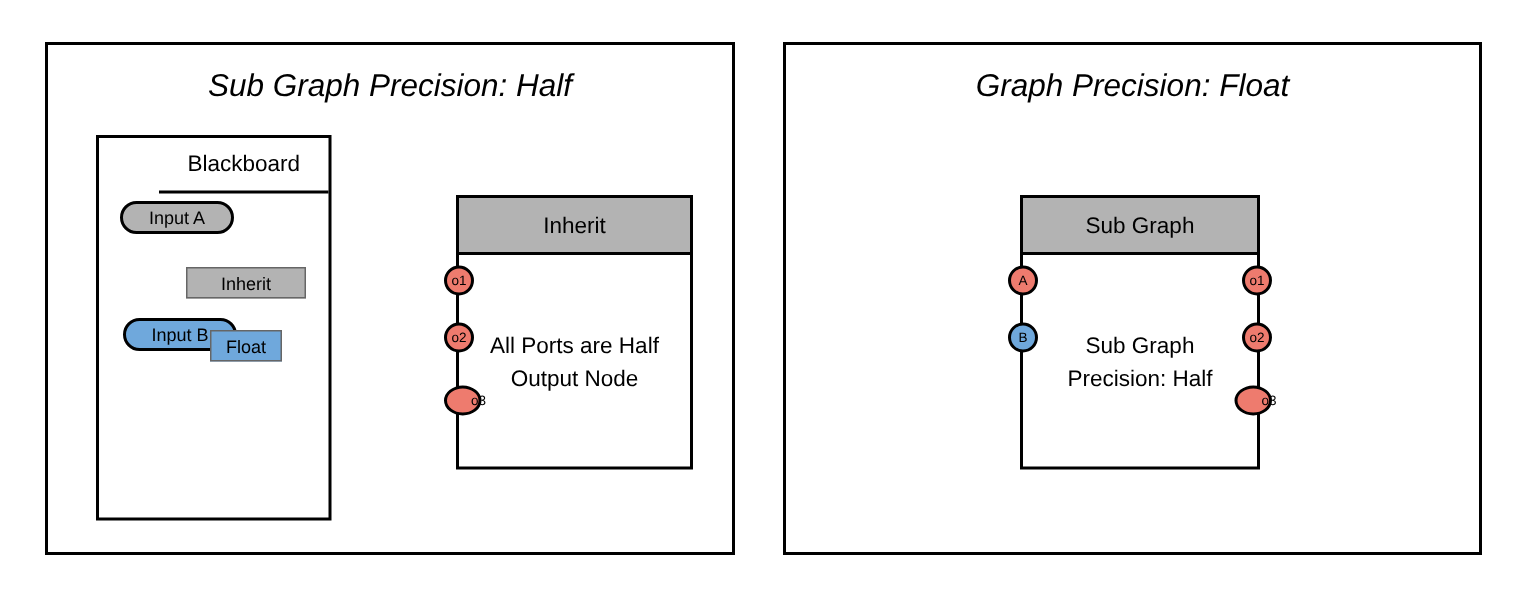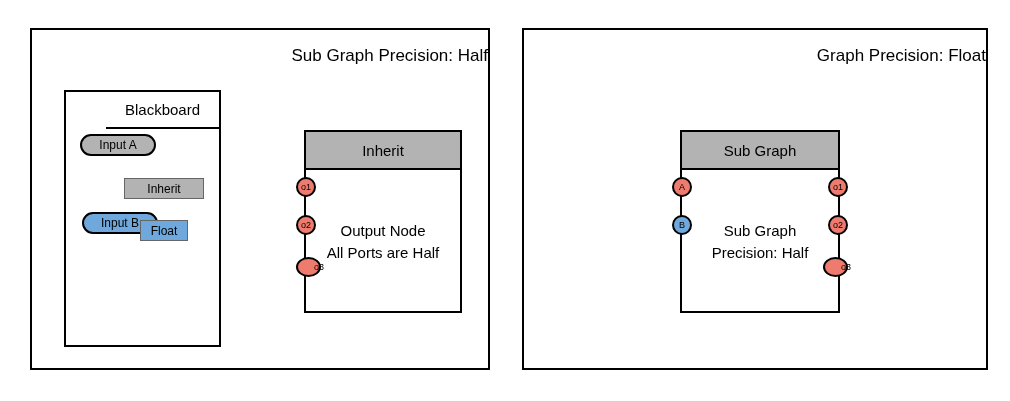--- a/index.html
+++ b/index.html
@@ -5,21 +5,21 @@
   * { box-sizing: border-box; margin: 0; padding: 0; }
   html, body { background: #ffffff; }
   body { font-family: "Liberation Sans", sans-serif; color: #000; }
 
   .canvas { position: relative; width: 1010px; height: 401px; background: #fff; overflow: hidden; }
 
   .panel { position: absolute; border: 2px solid #000; background: #fff; }
   .panel.left  { left: 30px;  top: 28px; width: 460px; height: 342px; }
   .panel.right { left: 522px; top: 28px; width: 466px; height: 342px; }
 
-  .panel-title { position: absolute; top: 16px; left: 0; width: 100%; text-align: right; font-size: 17px; }
+  .panel-title { position: absolute; top: 16px; left: 0; width: 100%; text-align: center; font-size: 21px; font-style: italic; }
 
   
   .blackboard { position: absolute; left: 32px; top: 60px; width: 157px; height: 257px; border: 2px solid #000; background: #fff; padding-left: 40px; }
   .blackboard-header { height: 37px; border-bottom: 2px solid #000; display: flex; align-items: center; justify-content: center; font-size: 15px; }
 
   .pill { position: absolute; height: 22px; border: 2px solid #000; border-radius: 12px; display: flex; align-items: center; justify-content: center; font-size: 12px; }
   .pill.gray { background: #b3b3b3; }
   .pill.blue { background: #6fa8dc; text-align: center; }
   .pill.input-a { left: 14px; top: 42px;  width: 76px; }
   .pill.input-b { left: 16px; top: 120px; width: 76px; }
@@ -60,22 +60,22 @@
       <div class="blackboard-header">Blackboard</div>
       <div class="pill gray input-a">Input A</div>
       <div class="tag gray inherit">Inherit</div>
       <div class="pill blue input-b">Input B</div>
       <div class="tag blue float">Float</div>
     </div>
 
     <div class="node output-node">
       <div class="node-header">Inherit</div>
       <div class="node-body">
+        <div>All Ports are Half</div>
         <div>Output Node</div>
-        <div>All Ports are Half</div>
       </div>
       <div class="port red left-edge p1">o1</div>
       <div class="port red left-edge p2">o2</div>
       <div class="port red left-edge p3">o3</div>
     </div>
   </div>
 
   <div class="panel right">
     <div class="panel-title">Graph Precision: Float</div>
 

